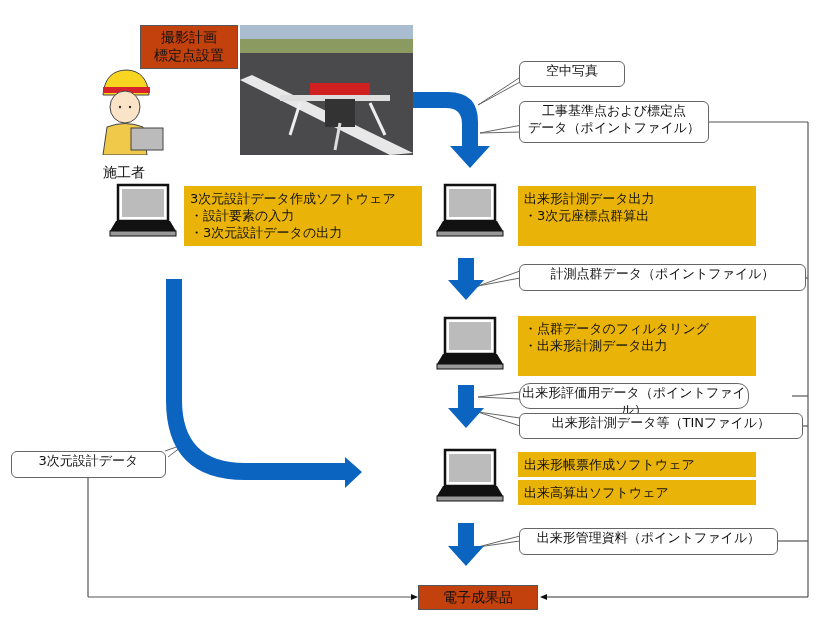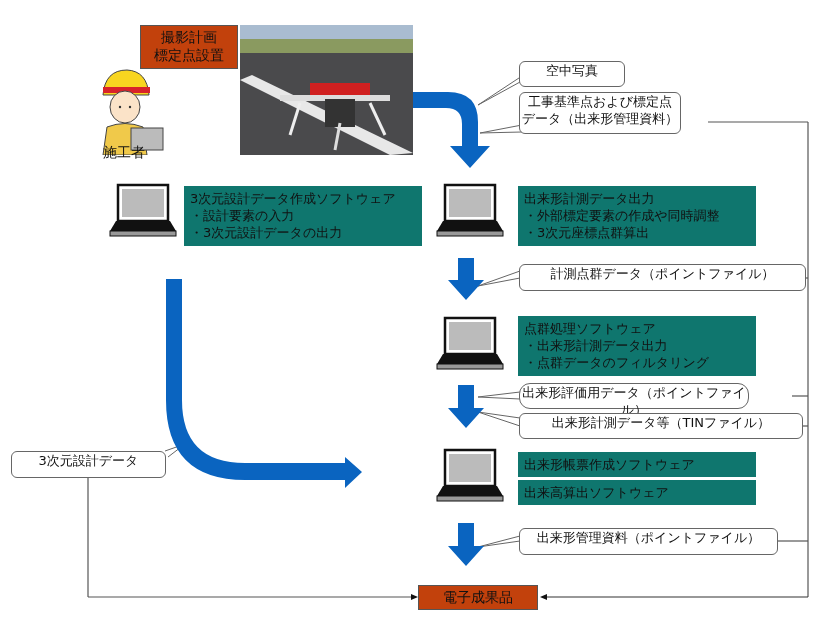--- a/index.html
+++ b/index.html
@@ -5,21 +5,21 @@
   html, body { margin:0; padding:0; background:#ffffff; }
   body { width:830px; height:621px; position:relative; overflow:hidden;
          font-family:"DejaVu Sans", "Liberation Sans", sans-serif; color:#111; }
   .abs { position:absolute; }
   svg.layer { position:absolute; left:0; top:0; width:830px; height:621px; }
   .label-box { position:absolute; background:#c2410c; border:1.5px solid #555; font-size:14px;
                text-align:center; line-height:18px; padding:2px 4px; box-sizing:border-box; }
   .callout { position:absolute; background:#fff; border:1.2px solid #666; border-radius:6px;
              font-size:13px; text-align:center; line-height:17px; box-sizing:border-box;
              display:flex; flex-direction:column; justify-content:flex-start; align-items:center; }
-  .pink { position:absolute; background:#0f766e; font-size:13px; line-height:17px;
+  .pink { position:absolute; background:#eab308; font-size:13px; line-height:17px;
           padding:4px 6px; box-sizing:border-box; }
   .pink div { white-space:nowrap; }
   .worker-label { position:absolute; font-size:14px; }
   .photo { position:absolute; overflow:hidden; }
 </style>
 </head>
 <body>
 
 <svg class="layer" viewBox="0 0 830 621">
 
@@ -53,21 +53,21 @@
 
 <svg class="abs" style="left:95px;top:65px;" width="75" height="90" viewBox="0 0 75 90">
   <path d="M8,30 Q10,5 32,5 Q52,6 54,30 Z" fill="#f8d520" stroke="#444" stroke-width="1"></path>
   <rect x="8" y="22" width="47" height="6" fill="#d8232a"></rect>
   <ellipse cx="30" cy="42" rx="15" ry="16" fill="#fbe3c8" stroke="#444" stroke-width="1"></ellipse>
   <circle cx="25" cy="42" r="1.2" fill="#333"></circle>
     <circle cx="35" cy="42" r="1.2" fill="#333"></circle>
   <path d="M8,90 L12,62 Q30,55 48,62 L52,90 Z" fill="#f0c94a" stroke="#444" stroke-width="1"></path>
   <rect x="36" y="63" width="32" height="22" fill="#bbb" stroke="#444" stroke-width="1"></rect>
 </svg>
-<div class="worker-label" style="left:103px;top:144px;">施工者</div>
+<div class="worker-label" style="left:103px;top:164px;">施工者</div>
 
 <div class="label-box" style="left:140px;top:25px;width:98px;height:44px;">
   <div>撮影計画</div>
   <div>標定点設置</div>
 </div>
 
 <svg class="photo" style="left:240px;top:25px;" width="173" height="130" viewBox="0 0 173 130">
   <rect width="173" height="20" fill="#a9bcd0"></rect>
   <rect y="14" width="173" height="16" fill="#8a9a60"></rect>
   <rect y="28" width="173" height="102" fill="#4a4a4c"></rect>
@@ -105,41 +105,39 @@
   <rect x="2" y="48" width="66" height="5" fill="#999" stroke="#111"></rect>
 </svg>
 
 <div class="pink" style="left:184px;top:186px;width:238px;height:60px;">
   <div>3次元設計データ作成ソフトウェア</div>
   <div>・設計要素の入力</div>
   <div>・3次元設計データの出力</div>
 </div>
 <div class="pink" style="left:518px;top:186px;width:238px;height:60px;">
   <div>出来形計測データ出力</div>
-  <div>・外部標定要素の作成や同時調整</div>
   <div>・3次元座標点群算出</div>
 </div>
 <div class="pink" style="left:518px;top:316px;width:238px;height:60px;">
-  <div>点群処理ソフトウェア</div>
+  <div>・点群データのフィルタリング</div>
   <div>・出来形計測データ出力</div>
-  <div>・点群データのフィルタリング</div>
 </div>
 <div class="pink" style="left:518px;top:452px;width:238px;height:25px;">
   <div>出来形帳票作成ソフトウェア</div>
 </div>
 <div class="pink" style="left:518px;top:480px;width:238px;height:25px;font-family:Liberation Serif, serif;">
   <div>出来高算出ソフトウェア</div>
 </div>
 
 <div class="callout" style="left:519px;top:61px;width:106px;height:26px;">
   <div>空中写真</div>
 </div>
-<div class="callout" style="left:519px;top:92px;width:162px;height:42px;">
+<div class="callout" style="left:519px;top:101px;width:190px;height:42px;">
   <div>工事基準点および標定点</div>
-  <div>データ（出来形管理資料）</div>
+  <div>データ（ポイントファイル）</div>
 </div>
 <div class="callout" style="left:519px;top:264px;width:287px;height:27px;">
   <div>計測点群データ（ポイントファイル）</div>
 </div>
 <div class="callout" style="left:519px;top:383px;width:230px;height:26px;border-radius:11px;">
   <div>出来形評価用データ（ポイントファイル）</div>
 </div>
 <div class="callout" style="left:519px;top:413px;width:284px;height:26px;">
   <div>出来形計測データ等（TINファイル）</div>
 </div>

